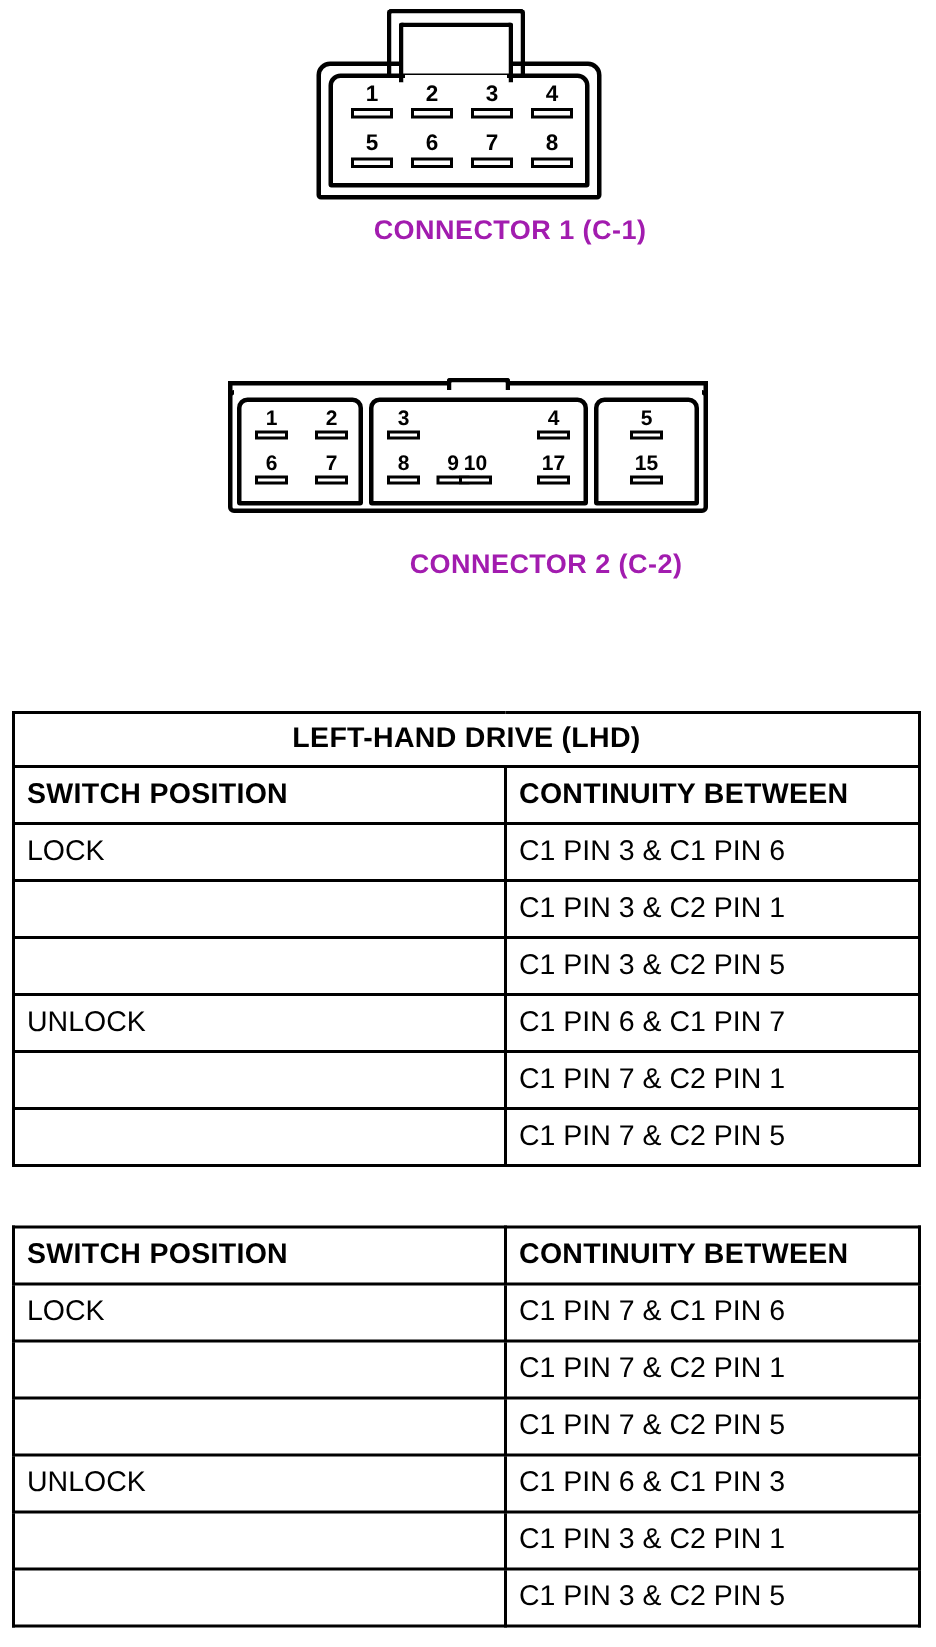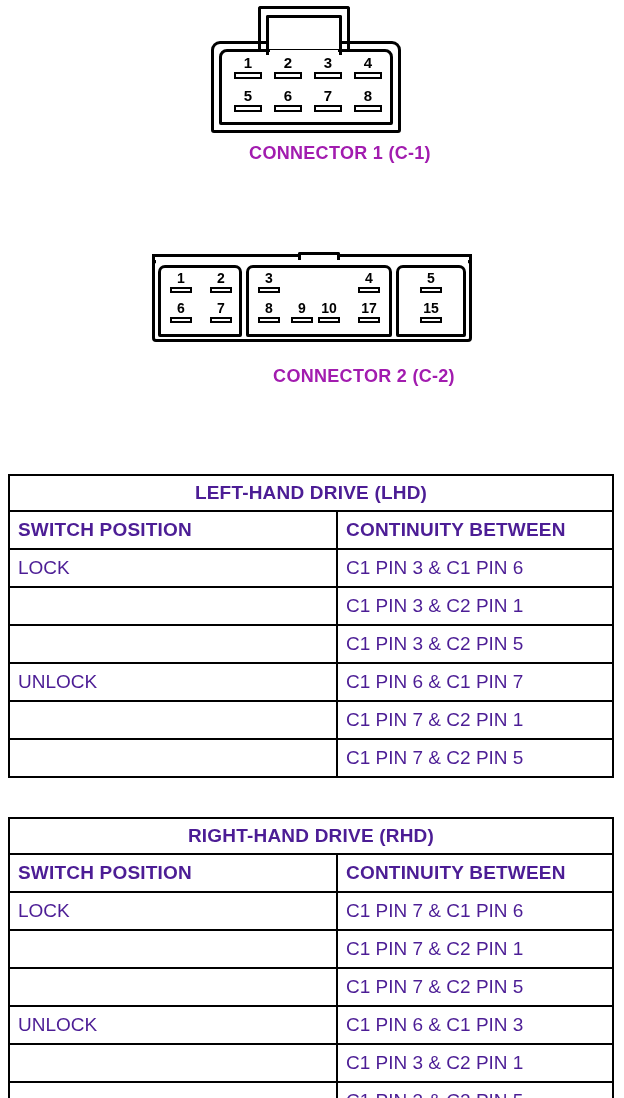--- a/index.html
+++ b/index.html
@@ -186,21 +186,21 @@
     table-layout: fixed;
     background: #fff;
   }
   #table-lhd { top: 474px; }
   #table-rhd { top: 817px; }
 
   .spec-table td, .spec-table th {
     border: 2px solid #000;
     padding: 0 8px;
     font-size: 19px;
-    color: #4c1d95;
+    color: #000000;
     height: 36px;
     vertical-align: middle;
     text-align: left;
     font-weight: normal;
   }
   .spec-table .title-cell {
     text-align: center;
     font-weight: bold;
     font-size: 19px;
     letter-spacing: 0.2px;
@@ -306,21 +306,21 @@
     <span class="pin-slot"></span>
   </div>
   <div class="c2-pin" style="left:252px; top:54px">
     <span class="pin-num">8</span>
     <span class="pin-slot"></span>
   </div>
   <div class="c2-pin" style="left:285px; top:54px">
     <span class="pin-num">9</span>
     <span class="pin-slot"></span>
   </div>
-  <div class="c2-pin" style="left:312px; top:54px">
+  <div class="c2-pin" style="left:300px; top:54px">
     <span class="pin-num">10</span>
     <span class="pin-slot"></span>
   </div>
   <div class="c2-pin" style="left:352px; top:54px">
     <span class="pin-num">17</span>
     <span class="pin-slot"></span>
   </div>
 
   <div class="c2-section" id="c2-sec-right"></div>
   <div class="c2-pin" style="left:414px; top:24px">
@@ -375,23 +375,20 @@
   </tbody>
 </table>
 
 <table class="spec-table" id="table-rhd">
   <colgroup>
       <col class="c-switch">
       <col class="c-cont">
     </colgroup>
   <tbody>
     <tr>
-      <td class="title-cell" colspan="2">RIGHT-HAND DRIVE (RHD)</td>
-    </tr>
-    <tr>
       <td class="col-head">SWITCH POSITION</td>
       <td class="col-head">CONTINUITY BETWEEN</td>
     </tr>
     <tr>
       <td>LOCK</td>
       <td>C1 PIN 7 &amp; C1 PIN 6</td>
     </tr>
     <tr>
       <td></td>
       <td>C1 PIN 7 &amp; C2 PIN 1</td>

